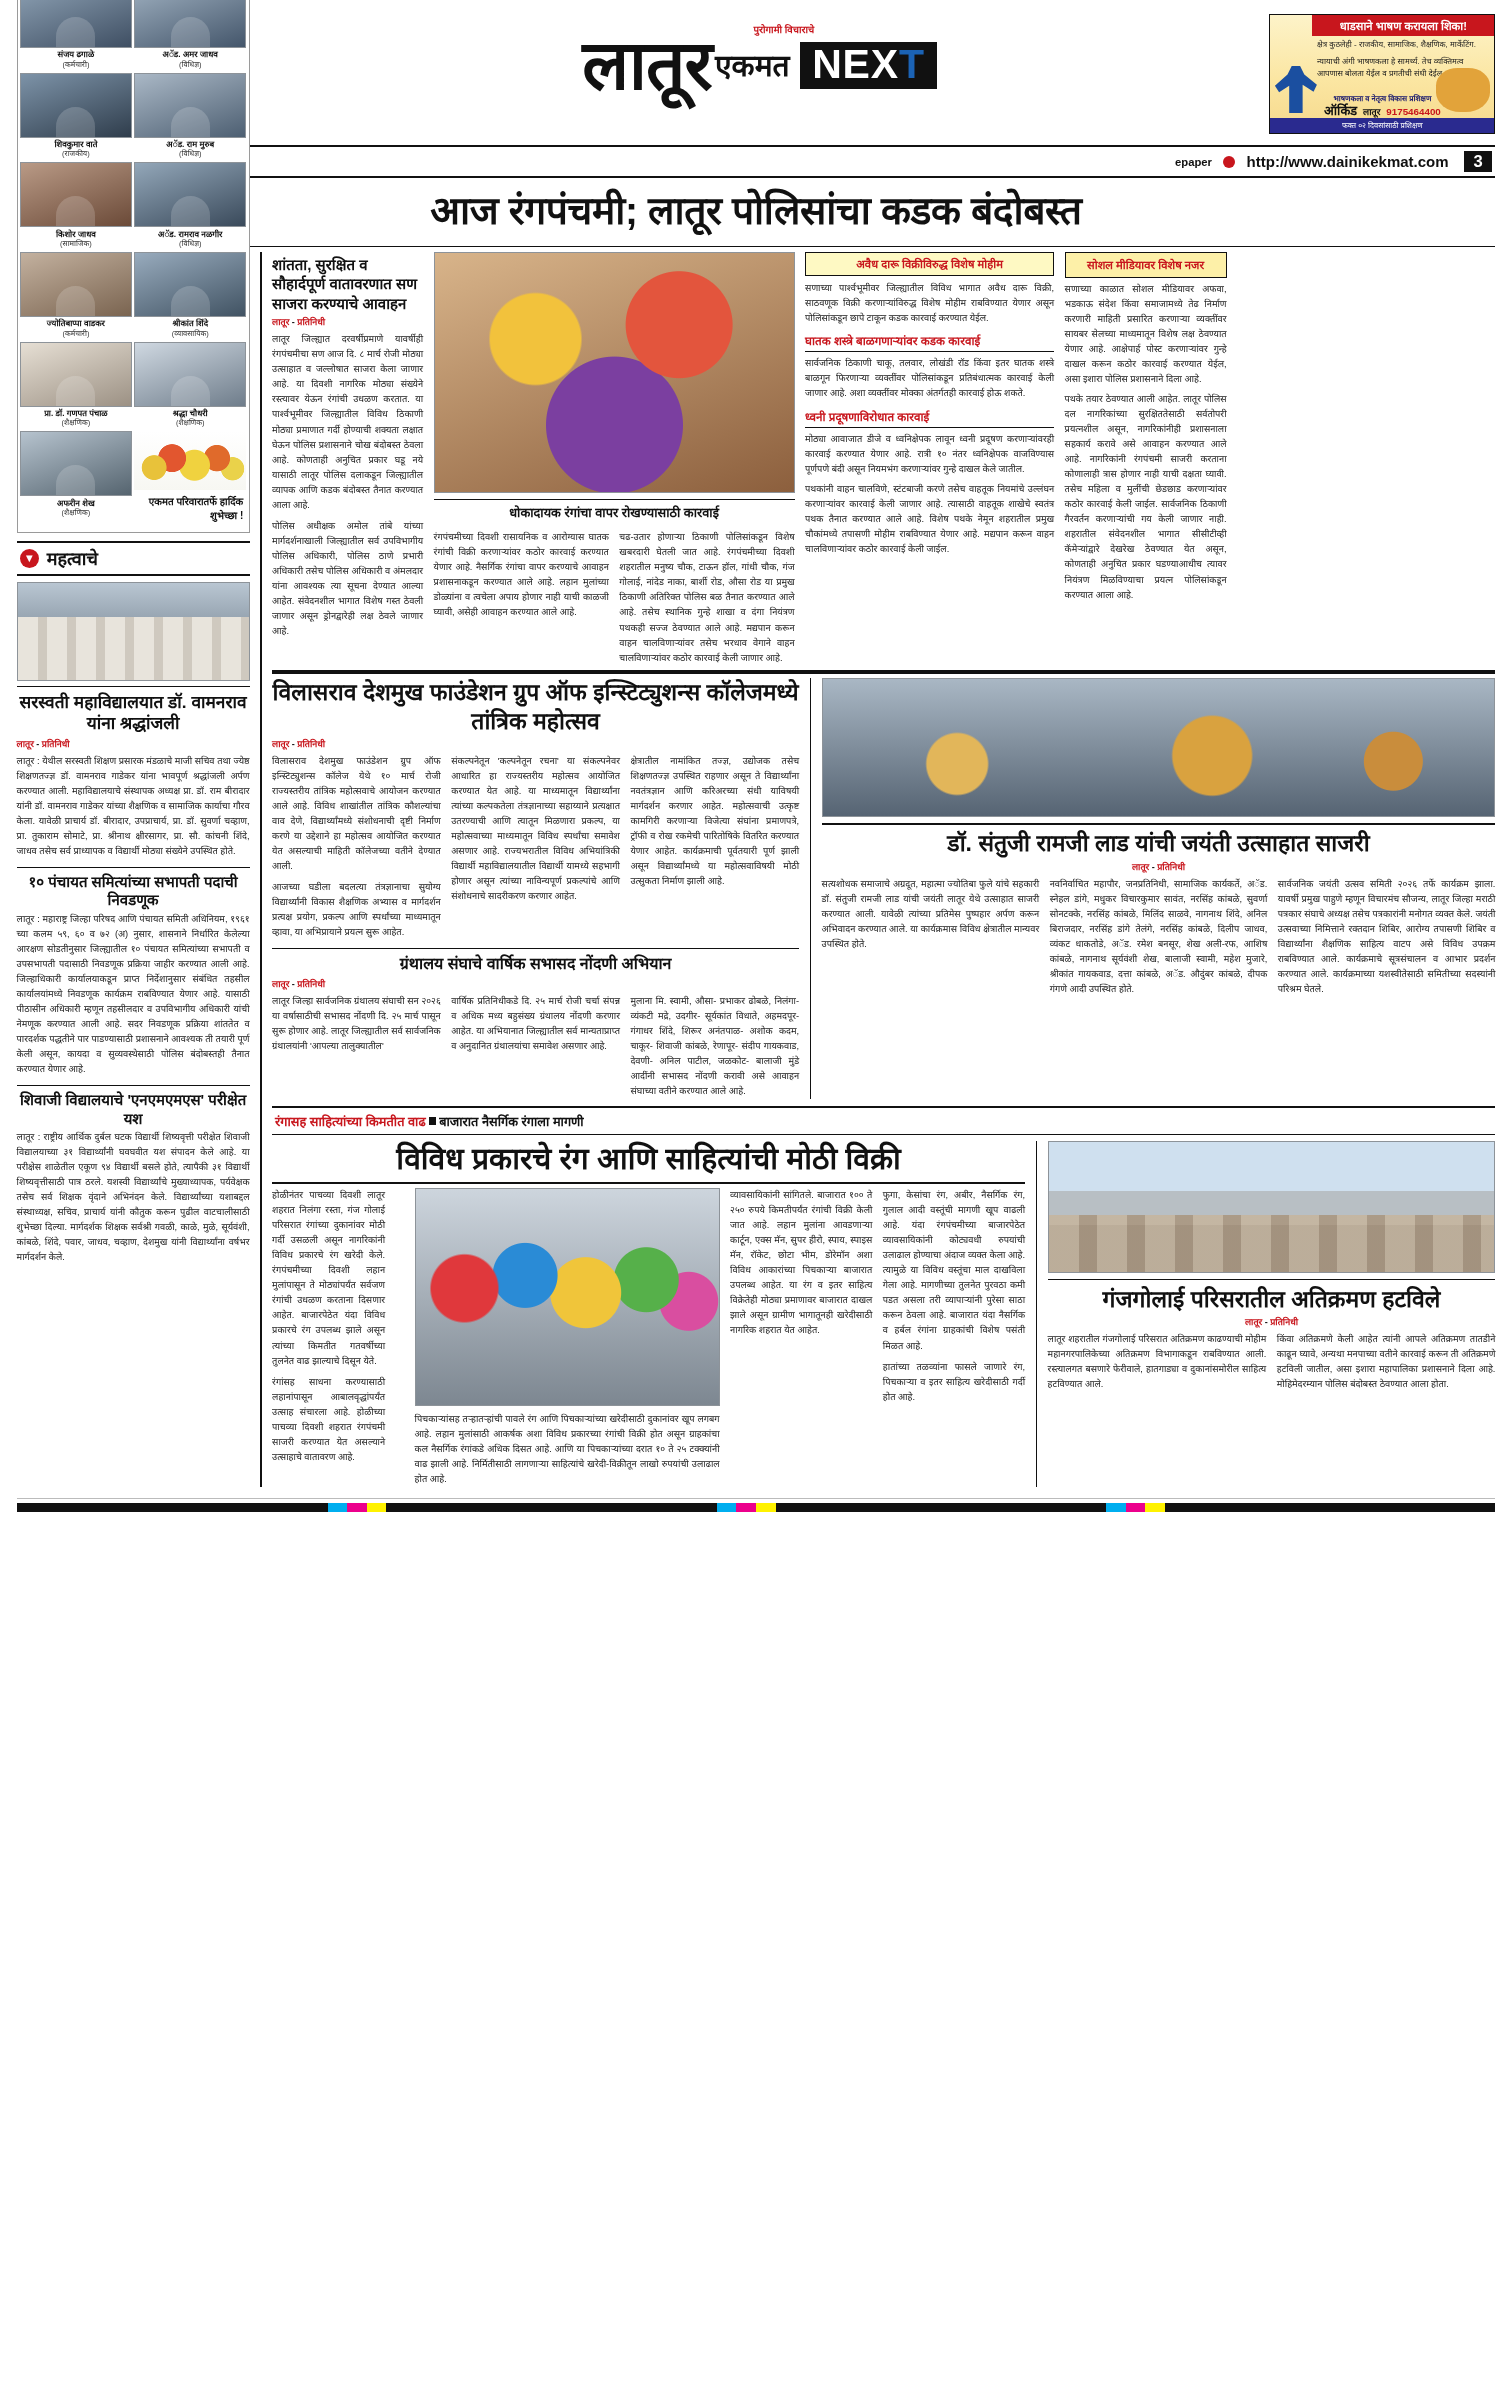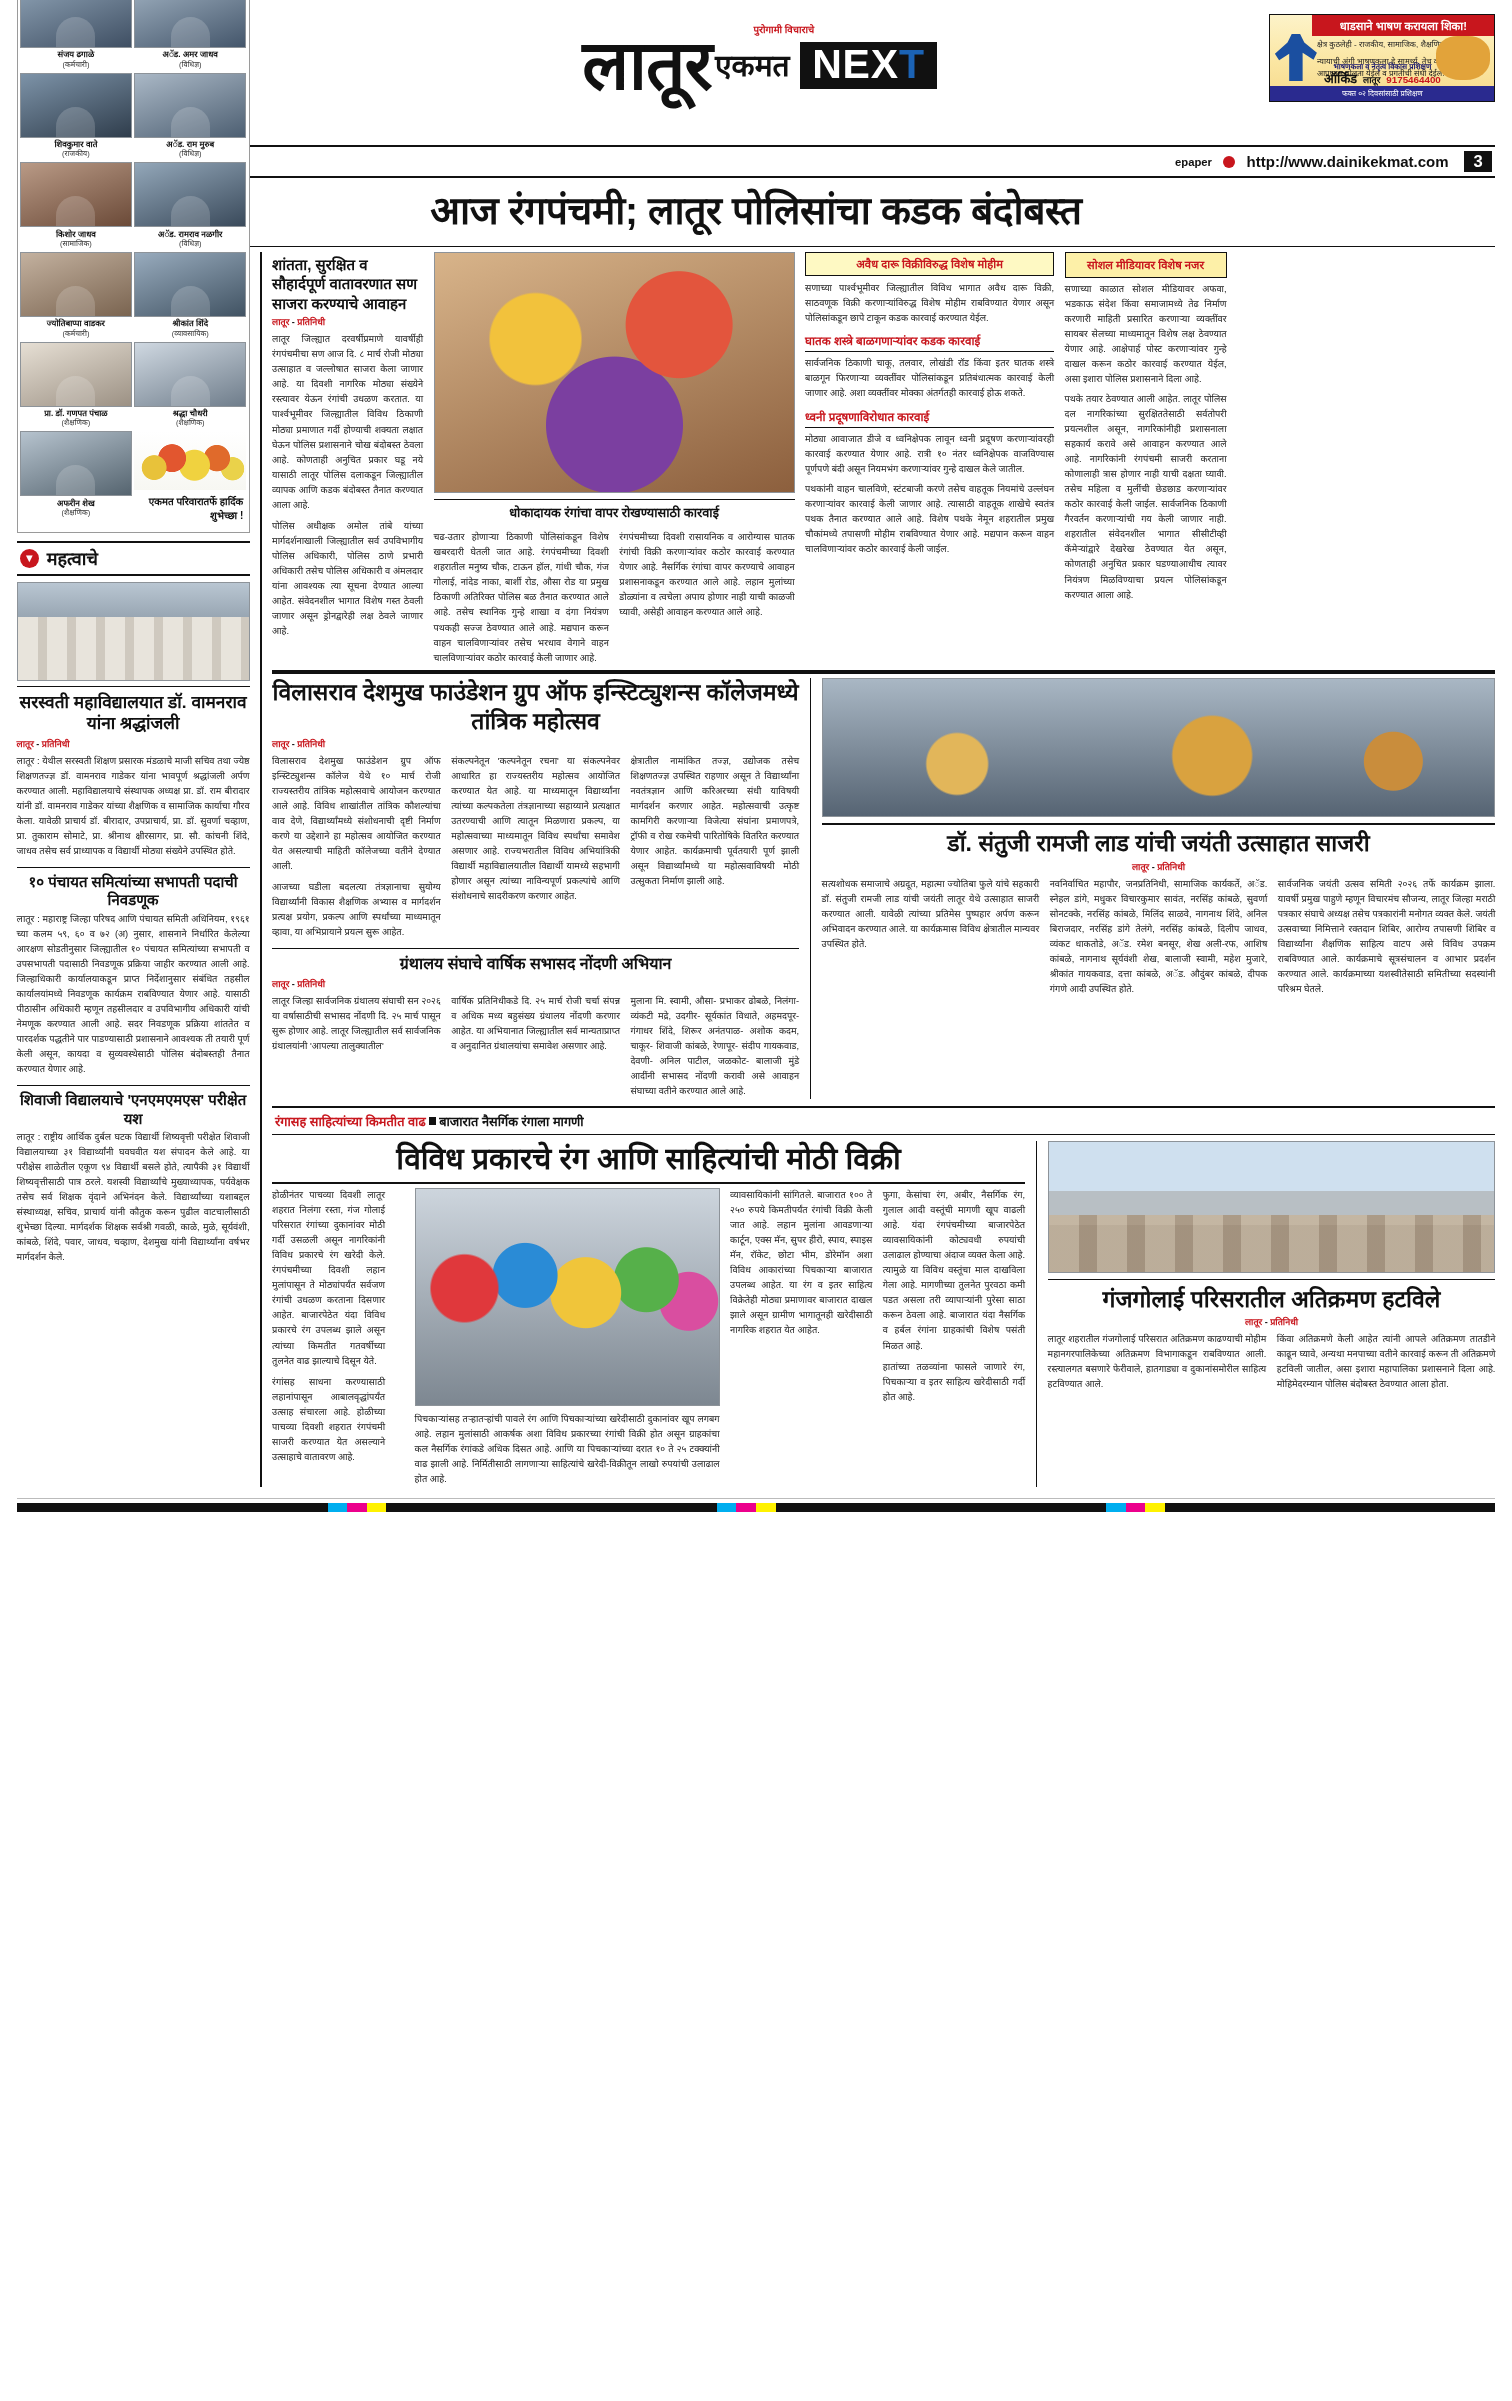--- a/index.html
+++ b/index.html
@@ -102,21 +102,21 @@
     padding: 1.5px 12px 4.5px 12px;
     line-height: 1;
     margin-left: 4.5px;
   }
   .logo-next .x { color:#1b63b5; }
   .ad-box {
     width: 226px;
     flex: 0 0 226px;
     border:1.5px solid #111;
     background: linear-gradient(180deg,#fdf3c9 0%, #fbe6a2 55%, #f6d98c 100%);
-    height: 88px;
+    height: 120px;
     position:relative;
     overflow:hidden;
     padding-left:42px;
   }
   .ad-head {
     background:#c8161d;
     color:#fff;
     font-size: 11.3px;
     font-weight:bold;
     text-align:center;
@@ -484,24 +484,24 @@
           </div>
           <div class="body-txt">लातूर जिल्ह्यात दरवर्षीप्रमाणे यावर्षीही रंगपंचमीचा सण आज दि. ८ मार्च रोजी मोठ्या उत्साहात व जल्लोषात साजरा केला जाणार आहे. या दिवशी नागरिक मोठ्या संख्येने रस्त्यावर येऊन रंगांची उधळण करतात. या पार्श्वभूमीवर जिल्ह्यातील विविध ठिकाणी मोठ्या प्रमाणात गर्दी होण्याची शक्यता लक्षात घेऊन पोलिस प्रशासनाने चोख बंदोबस्त ठेवला आहे. कोणताही अनुचित प्रकार घडू नये यासाठी लातूर पोलिस दलाकडून जिल्ह्यातील व्यापक आणि कडक बंदोबस्त तैनात करण्यात आला आहे.</div>
           <div class="body-txt" style="margin-top:6px;">पोलिस अधीक्षक अमोल तांबे यांच्या मार्गदर्शनाखाली जिल्ह्यातील सर्व उपविभागीय पोलिस अधिकारी, पोलिस ठाणे प्रभारी अधिकारी तसेच पोलिस अधिकारी व अंमलदार यांना आवश्यक त्या सूचना देण्यात आल्या आहेत. संवेदनशील भागात विशेष गस्त ठेवली जाणार असून ड्रोनद्वारेही लक्ष ठेवले जाणार आहे.</div>
         </div>
 
         <div style="width:361px;flex:0 0 361px;">
           <div class="photo holi" style="height:241px;"></div>
           <div class="hr-thin" style="margin-top:6px;"></div>
           <div style="font-size:12.8px;font-weight:bold;text-align:center;line-height:1.3;margin:3px 0 9px;">धोकादायक रंगांचा वापर रोखण्यासाठी कारवाई</div>
           <div class="cols">
+            <div style="flex:1;" class="body-txt">रंगपंचमीच्या दिवशी रासायनिक व आरोग्यास घातक रंगांची विक्री करणाऱ्यांवर कठोर कारवाई करण्यात येणार आहे. नैसर्गिक रंगांचा वापर करण्याचे आवाहन प्रशासनाकडून करण्यात आले आहे. लहान मुलांच्या डोळ्यांना व त्वचेला अपाय होणार नाही याची काळजी घ्यावी, असेही आवाहन करण्यात आले आहे.</div>
             <div style="flex:1;" class="body-txt">चढ-उतार होणाऱ्या ठिकाणी पोलिसांकडून विशेष खबरदारी घेतली जात आहे.
 
 रंगपंचमीच्या दिवशी शहरातील मनुष्य चौक, टाऊन हॉल, गांधी चौक, गंज गोलाई, नांदेड नाका, बार्शी रोड, औसा रोड या प्रमुख ठिकाणी अतिरिक्त पोलिस बळ तैनात करण्यात आले आहे. तसेच स्थानिक गुन्हे शाखा व दंगा नियंत्रण पथकही सज्ज ठेवण्यात आले आहे. मद्यपान करून वाहन चालविणाऱ्यांवर तसेच भरधाव वेगाने वाहन चालविणाऱ्यांवर कठोर कारवाई केली जाणार आहे.</div>
-            <div style="flex:1;" class="body-txt">रंगपंचमीच्या दिवशी रासायनिक व आरोग्यास घातक रंगांची विक्री करणाऱ्यांवर कठोर कारवाई करण्यात येणार आहे. नैसर्गिक रंगांचा वापर करण्याचे आवाहन प्रशासनाकडून करण्यात आले आहे. लहान मुलांच्या डोळ्यांना व त्वचेला अपाय होणार नाही याची काळजी घ्यावी, असेही आवाहन करण्यात आले आहे.</div>
           </div>
         </div>
 
         <div style="width:249px;flex:0 0 249px;">
           <div class="boxhead">अवैध दारू विक्रीविरुद्ध विशेष मोहीम</div>
           <div class="body-txt">सणाच्या पार्श्वभूमीवर जिल्ह्यातील विविध भागात अवैध दारू विक्री, साठवणूक विक्री करणाऱ्यांविरुद्ध विशेष मोहीम राबविण्यात येणार असून पोलिसांकडून छापे टाकून कडक कारवाई करण्यात येईल.</div>
 
           <div class="linehead">घातक शस्त्रे बाळगणाऱ्यांवर कडक कारवाई</div>
           <div class="body-txt">सार्वजनिक ठिकाणी चाकू, तलवार, लोखंडी रॉड किंवा इतर घातक शस्त्रे बाळगून फिरणाऱ्या व्यक्तींवर पोलिसांकडून प्रतिबंधात्मक कारवाई केली जाणार आहे. अशा व्यक्तींवर मोक्का अंतर्गतही कारवाई होऊ शकते.</div>
 

